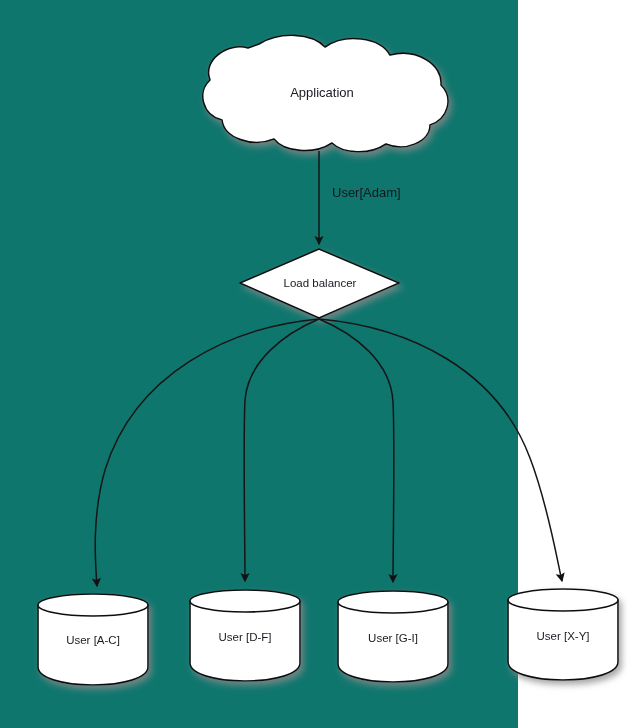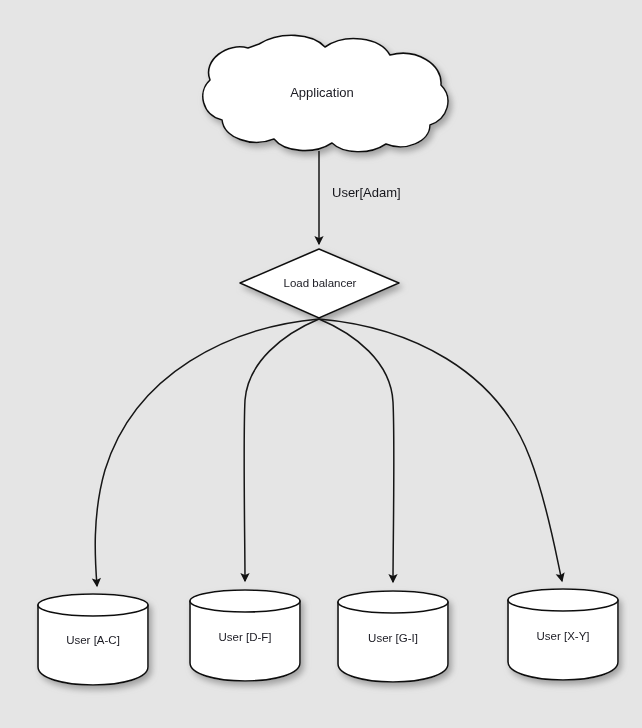--- a/index.html
+++ b/index.html
@@ -9,23 +9,23 @@
     background: #ffffff;
   }
   body {
     width: 642px;
     height: 728px;
     font-family: "Liberation Sans", sans-serif;
     overflow: hidden;
   }
   #diagram-root {
     position: relative;
-    width: 642px;
+    width: 518px;
     height: 728px;
-    background: #e5e5e5;
+    background: #0f766e;
   }
   svg#diagram-canvas {
     position: absolute;
     top: 0;
     left: 0;
     width: 642px;
     height: 728px;
     display: block;
   }
   .node-label {

